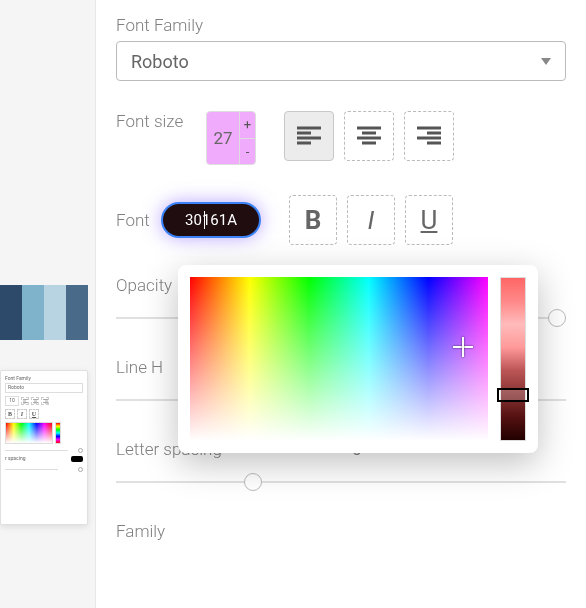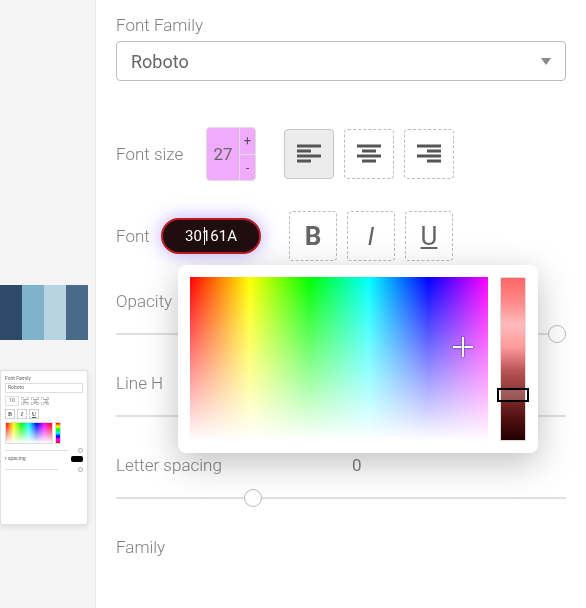--- a/index.html
+++ b/index.html
@@ -20,33 +20,33 @@
 .pv-srow{display:flex;gap:2px}
 .pv-hue{width:6px;height:22px;background:linear-gradient(to bottom,#f00,#ff0,#0f0,#0ff,#00f,#f0f,#f00);border:1px solid #ddd}
 .pv-slider{width:100%;height:6px;display:flex;align-items:center;margin-bottom:2px}
 .pv-track{flex:1;height:1px;background:#ddd}
 .pv-knob{width:5px;height:5px;background:#fff;border:1px solid #aaa;border-radius:50%}
 .pv-black{width:12px;height:6px;background:#000;border-radius:2px;margin-left:auto}
 .main{position:absolute;left:95px;top:0;width:491px;height:608px;background:#fff;border-left:1px solid #e8e8e8;padding:15px 20px}
 .field-label{font-size:17px;color:#808080;font-weight:300;margin-bottom:6px}
 .select-box{width:100%;height:40px;border:1px solid #bbb;border-radius:4px;background:#fff;display:flex;align-items:center;padding:0 14px;font-size:18px;color:#666;cursor:pointer;position:relative}
 .select-box::after{content:'';position:absolute;right:14px;top:16px;border-left:5px solid transparent;border-right:5px solid transparent;border-top:7px solid #888}
-.row{display:flex;align-items:center;margin-top:46px}
+.row{display:flex;align-items:flex-start;margin-top:30px}
 .row-label{font-size:17px;color:#808080;font-weight:300;width:80px;flex-shrink:0}
 .stepper{width:50px;height:54px;border:1px solid #ddd;border-radius:4px;display:flex;background:#f0abfc;margin-left:10px}
 .stepper-val{flex:1;display:flex;align-items:center;justify-content:center;font-size:17px;color:#666}
 .stepper-btns{width:16px;display:flex;flex-direction:column;border-left:1px solid #ddd}
 .stepper-btn{flex:1;display:flex;align-items:center;justify-content:center;font-size:13px;color:#555;cursor:pointer}
 .stepper-btn:first-child{border-bottom:1px solid #ddd}
 .align-group{display:flex;gap:10px;margin-left:28px}
 .align-btn{width:50px;height:50px;border:1px dashed #bbb;border-radius:4px;display:flex;align-items:center;justify-content:center;cursor:pointer}
 .align-btn.active{background:#ececec;border:1px solid #c8c8c8}
 .align-btn svg{width:24px;height:20px}
 .color-row{display:flex;align-items:center;margin-top:30px}
-.color-badge{width:100px;height:36px;background:#1f0d10;border:2px solid #b91c1c;border-radius:18px;display:flex;align-items:center;justify-content:center;color:#fff;font-size:15px;margin-left:-5px;position:relative;box-shadow:0 0 18px rgba(120,80,255,.5)}
+.color-badge{width:100px;height:36px;background:#1f0d10;border:2px solid #3b82f6;border-radius:18px;display:flex;align-items:center;justify-content:center;color:#fff;font-size:15px;margin-left:-5px;position:relative;box-shadow:0 0 18px rgba(120,80,255,.5)}
 .caret{width:1px;height:18px;background:#fff;position:absolute;left:41px;animation:blink 1s infinite}
 @keyframes blink{50%{opacity:0}}
 .fmt-group{display:flex;gap:10px;margin-left:28px}
 .fmt-btn{width:48px;height:50px;border:1px dashed #bbb;border-radius:4px;display:flex;align-items:center;justify-content:center;cursor:pointer;font-family:Georgia,serif;font-size:26px;color:#666}
 .underline{text-decoration:underline}
 .italic{font-style:italic}
 .slider-row{margin-top:30px}
 .slider-head{display:flex;align-items:center}
 .slider-head .field-label{margin-bottom:0}
 .slider-val{font-size:17px;color:#808080;margin-left:130px}

